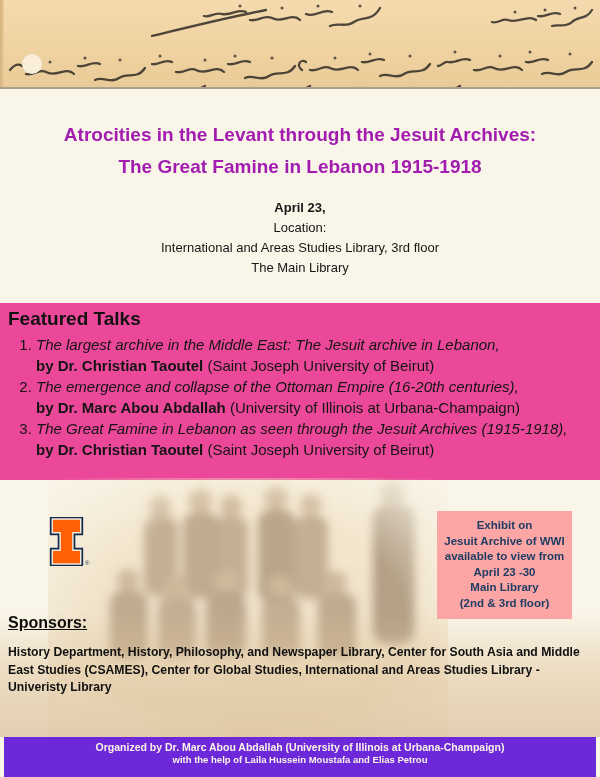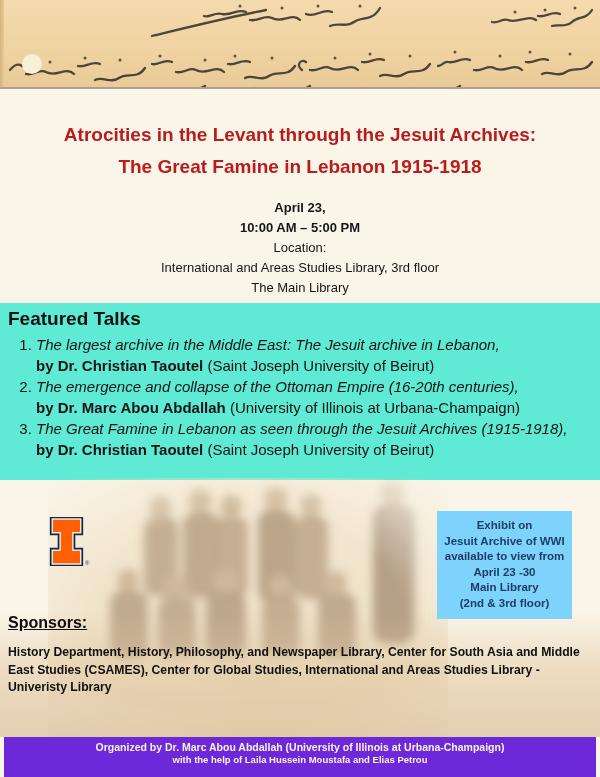--- a/index.html
+++ b/index.html
@@ -16,28 +16,28 @@
   }
   .manuscript svg{display:block;width:600px;height:87px;}
   .manuscript .edge{
     position:absolute;left:0;top:0;width:4px;height:87px;
     background:linear-gradient(90deg,#D3B27E,#E9CB97);
   }
   
   .head-block{position:absolute;left:0;top:89px;width:600px;text-align:center;}
   .flyer-title{
     margin:30px auto 0;max-width:560px;
-    font-size:19px;font-weight:bold;line-height:32px;color:#b91c1c;
+    font-size:19px;font-weight:bold;line-height:32px;color:#a21caf;
   }
   .event-block{margin-top:15px;font-size:13px;line-height:20px;color:#161616;}
   .event-block .b{font-weight:bold;}
   
   .featured{
     position:absolute;left:0;top:303px;width:600px;height:177px;
-    background:#5eead4;box-sizing:border-box;padding:5px 8px 0;
+    background:#ec4899;box-sizing:border-box;padding:5px 8px 0;
   }
   .featured h2{margin:0 0 4px;font-size:19px;font-weight:bold;color:#111;}
   .featured ol{margin:2px 0 0;padding:0 0 0 28px;font-size:15px;line-height:21px;color:#141414;}
   .featured li{margin-bottom:0;}
   .t-title{font-style:italic;}
   .t-speaker{font-weight:bold;}
   
   .photo{
     position:absolute;left:48px;top:478px;width:400px;height:259px;opacity:.62;
     -webkit-mask-image:radial-gradient(ellipse at 50% 55%, #000 55%, transparent 98%);
@@ -45,21 +45,21 @@
   }
   .photo-band{
     position:absolute;left:0;top:612px;width:600px;height:125px;
     background:linear-gradient(180deg,rgba(231,209,173,0) 0%,rgba(224,197,156,.5) 45%,rgba(208,176,132,.55) 100%);
   }
   .block-i{position:absolute;left:49px;top:517px;width:35px;height:49px;}
   .block-i svg{display:block;width:35px;height:49px;}
   .reg-mark{position:absolute;left:85px;top:560px;font-size:6px;color:#13294B;}
   .exhibit-box{
     position:absolute;left:437px;top:511px;width:135px;
-    background:#7dd3fc;box-sizing:border-box;padding:7px 3px 8px;
+    background:#fca5a5;box-sizing:border-box;padding:7px 3px 8px;
     text-align:center;font-size:11.5px;font-weight:bold;line-height:15.5px;color:#1F3D63;
   }
   
   .sponsors-label{
     position:absolute;left:8px;top:614px;
     font-size:16px;font-weight:bold;text-decoration:underline;color:#0d0d0d;
   }
   .sponsors-text{
     position:absolute;left:8px;top:644px;width:586px;
     font-size:12.2px;font-weight:bold;line-height:17.5px;color:#101010;
@@ -122,21 +122,20 @@
     <div class="edge"></div>
   </div>
 
   <div class="head-block">
     <div class="flyer-title">
       <div>Atrocities in the Levant through the Jesuit Archives:</div>
       <div>The Great Famine in Lebanon 1915-1918</div>
     </div>
     <div class="event-block">
       <div class="b">April 23,</div>
-      <div class="b">10:00 AM – 5:00 PM</div>
       <div>Location:</div>
       <div>International and Areas Studies Library, 3rd floor</div>
       <div>The Main Library</div>
     </div>
   </div>
 
   <div class="featured">
     <h2>Featured Talks</h2>
     <ol>
       <li>

